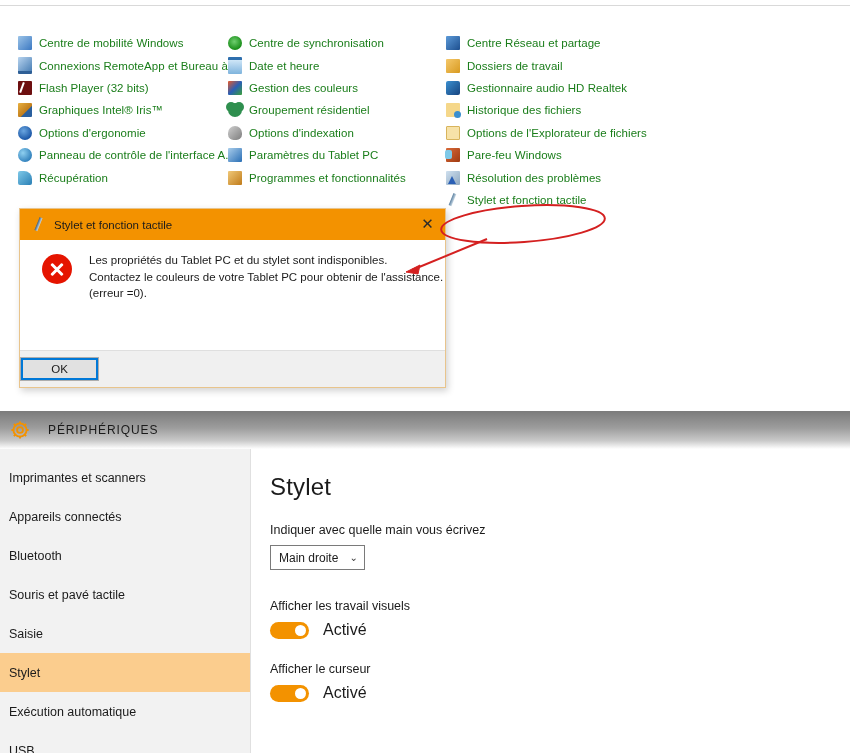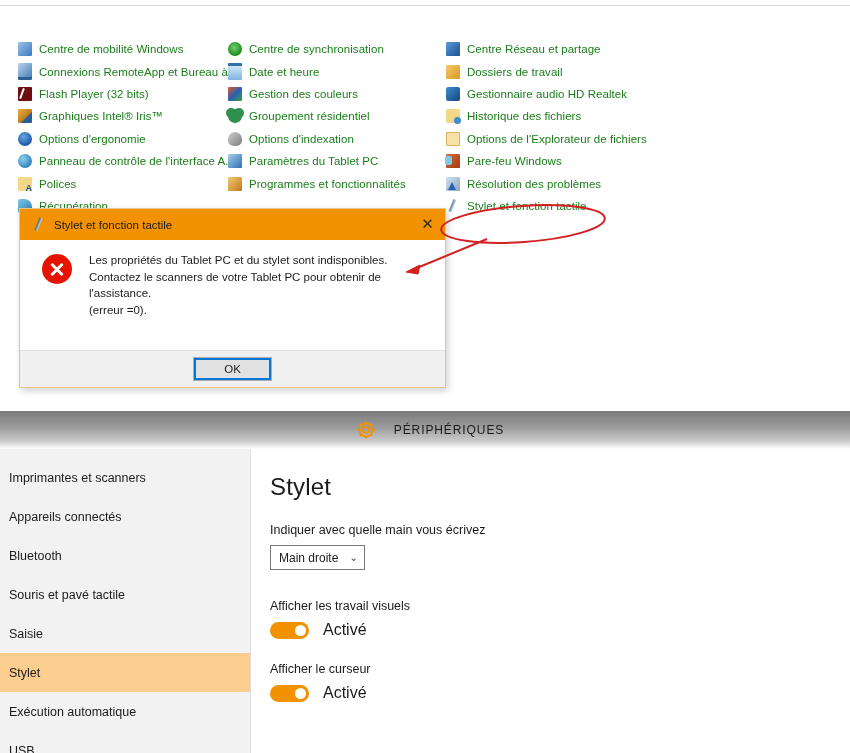--- a/index.html
+++ b/index.html
@@ -16,21 +16,21 @@
   #cpl-screenshot{
     position:absolute;left:0;top:0;width:850px;height:400px;
     background:#ffffff;
     overflow:hidden;
   }
   #cpl-topline{
     position:absolute;left:0;top:5px;width:850px;height:1px;
     background:#d9d9d9;
   }
   #cpl-grid{
-    position:absolute;left:0;top:38px;width:850px;height:190px;
+    position:absolute;left:0;top:32px;width:850px;height:190px;
   }
   .cpl-col{
     position:absolute;top:0;
   }
   #cpl-col1{left:18px;width:420px;}
   #cpl-col2{left:228px;width:220px;}
   #cpl-col3{left:446px;width:300px;}
 
   .cpl-item{
     display:flex;align-items:center;
@@ -140,21 +140,21 @@
   #err-icon:after{transform:rotate(-45deg);}
   #err-text{
     margin-left:17px;
     font-size:11.5px;color:#1b1b1b;
     line-height:16.5px;
   }
   #err-footer{
     height:37px;
     background:#f0f0f0;
     border-top:1px solid #dfdfdf;
-    display:flex;align-items:center;justify-content:center;
+    display:flex;align-items:center;justify-content:flex-start;
     box-sizing:border-box;
   }
   #err-ok{
     width:79px;height:24px;
     background:#e1e1e1;
     border:1px solid #adadad;
     outline:2px solid #0078d7;
     outline-offset:-3px;
     box-shadow:0 0 0 1px #0078d7 inset;
     font-size:11.5px;color:#1b1b1b;
@@ -171,21 +171,21 @@
 
   
   #settings{
     position:absolute;left:0;top:411px;width:850px;height:342px;
     background:#ffffff;
     overflow:hidden;
   }
   #set-header{
     height:38px;
     background:linear-gradient(180deg,#7b7b7b 0%,#9d9d9d 45%,#c9c9c9 78%,#ffffff 100%);
-    display:flex;align-items:center;justify-content:center;
+    display:flex;align-items:center;
   }
   #set-gear{
     margin-left:9px;width:22px;height:22px;flex:0 0 22px;position:relative;
   }
   #set-gear svg{display:block;}
   #set-header-title{
     margin-left:17px;
     font-size:12px;color:#1b1b1b;
     letter-spacing:.9px;
   }
@@ -277,24 +277,20 @@
           <span class="cpl-ico ico-intel"></span>
           <span class="cpl-label">Graphiques Intel® Iris™</span>
         </div>
         <div class="cpl-item">
           <span class="cpl-ico ico-ergo"></span>
           <span class="cpl-label">Options d'ergonomie</span>
         </div>
         <div class="cpl-item">
           <span class="cpl-ico ico-aerial"></span>
           <span class="cpl-label">Panneau de contrôle de l'interface A...</span>
-        </div>
-        <div class="cpl-item">
-          <span class="cpl-ico ico-polices"></span>
-          <span class="cpl-label">Polices</span>
         </div>
         <div class="cpl-item">
           <span class="cpl-ico ico-recup"></span>
           <span class="cpl-label">Récupération</span>
         </div>
       </div>
     <div class="cpl-col" id="cpl-col2">
         <div class="cpl-item">
           <span class="cpl-ico ico-sync"></span>
           <span class="cpl-label">Centre de synchronisation</span>
@@ -363,21 +359,21 @@
   <div id="err-dialog">
     <div id="err-titlebar">
       <span id="err-title-ico"></span>
       <span id="err-title-text">Stylet et fonction tactile</span>
       <span id="err-close">✕</span>
     </div>
     <div id="err-body">
       <div id="err-icon"></div>
       <div id="err-text">
           <div>Les propriétés du Tablet PC et du stylet sont indisponibles.</div>
-          <div>Contactez le scanners de votre Tablet PC pour obtenir de l'assistance.</div>
+          <div>Contactez le couleurs de votre Tablet PC pour obtenir de l'assistance.</div>
           <div>(erreur =0).</div>
         </div>
     </div>
     <div id="err-footer">
       <button id="err-ok">OK</button>
     </div>
   </div>
 
   <svg id="annot" viewBox="0 0 850 400">
     <ellipse cx="523" cy="224" rx="82" ry="18" transform="rotate(-4 523 224)" fill="none" stroke="#d42020" stroke-width="2"></ellipse>

